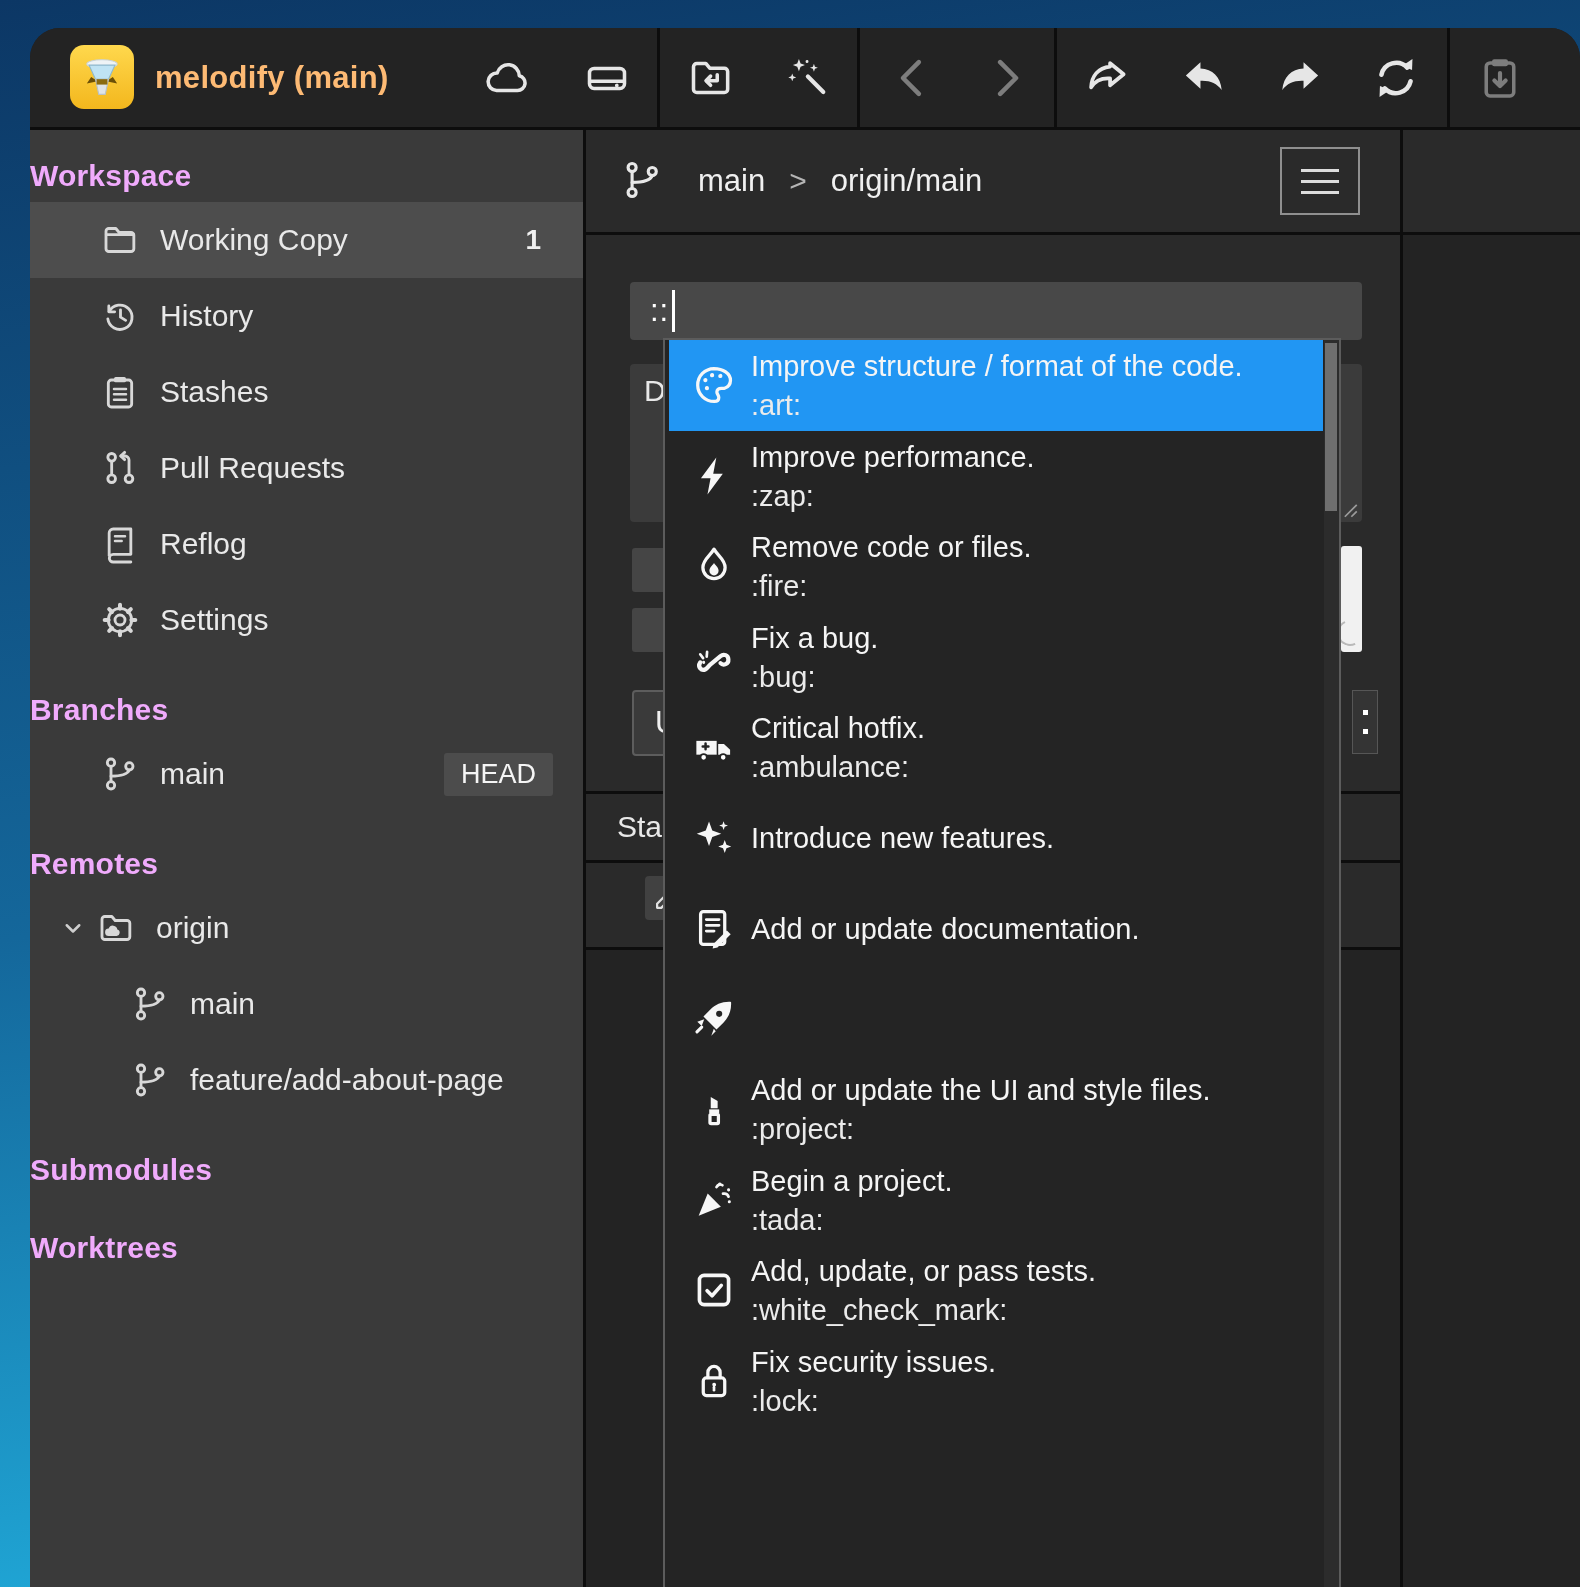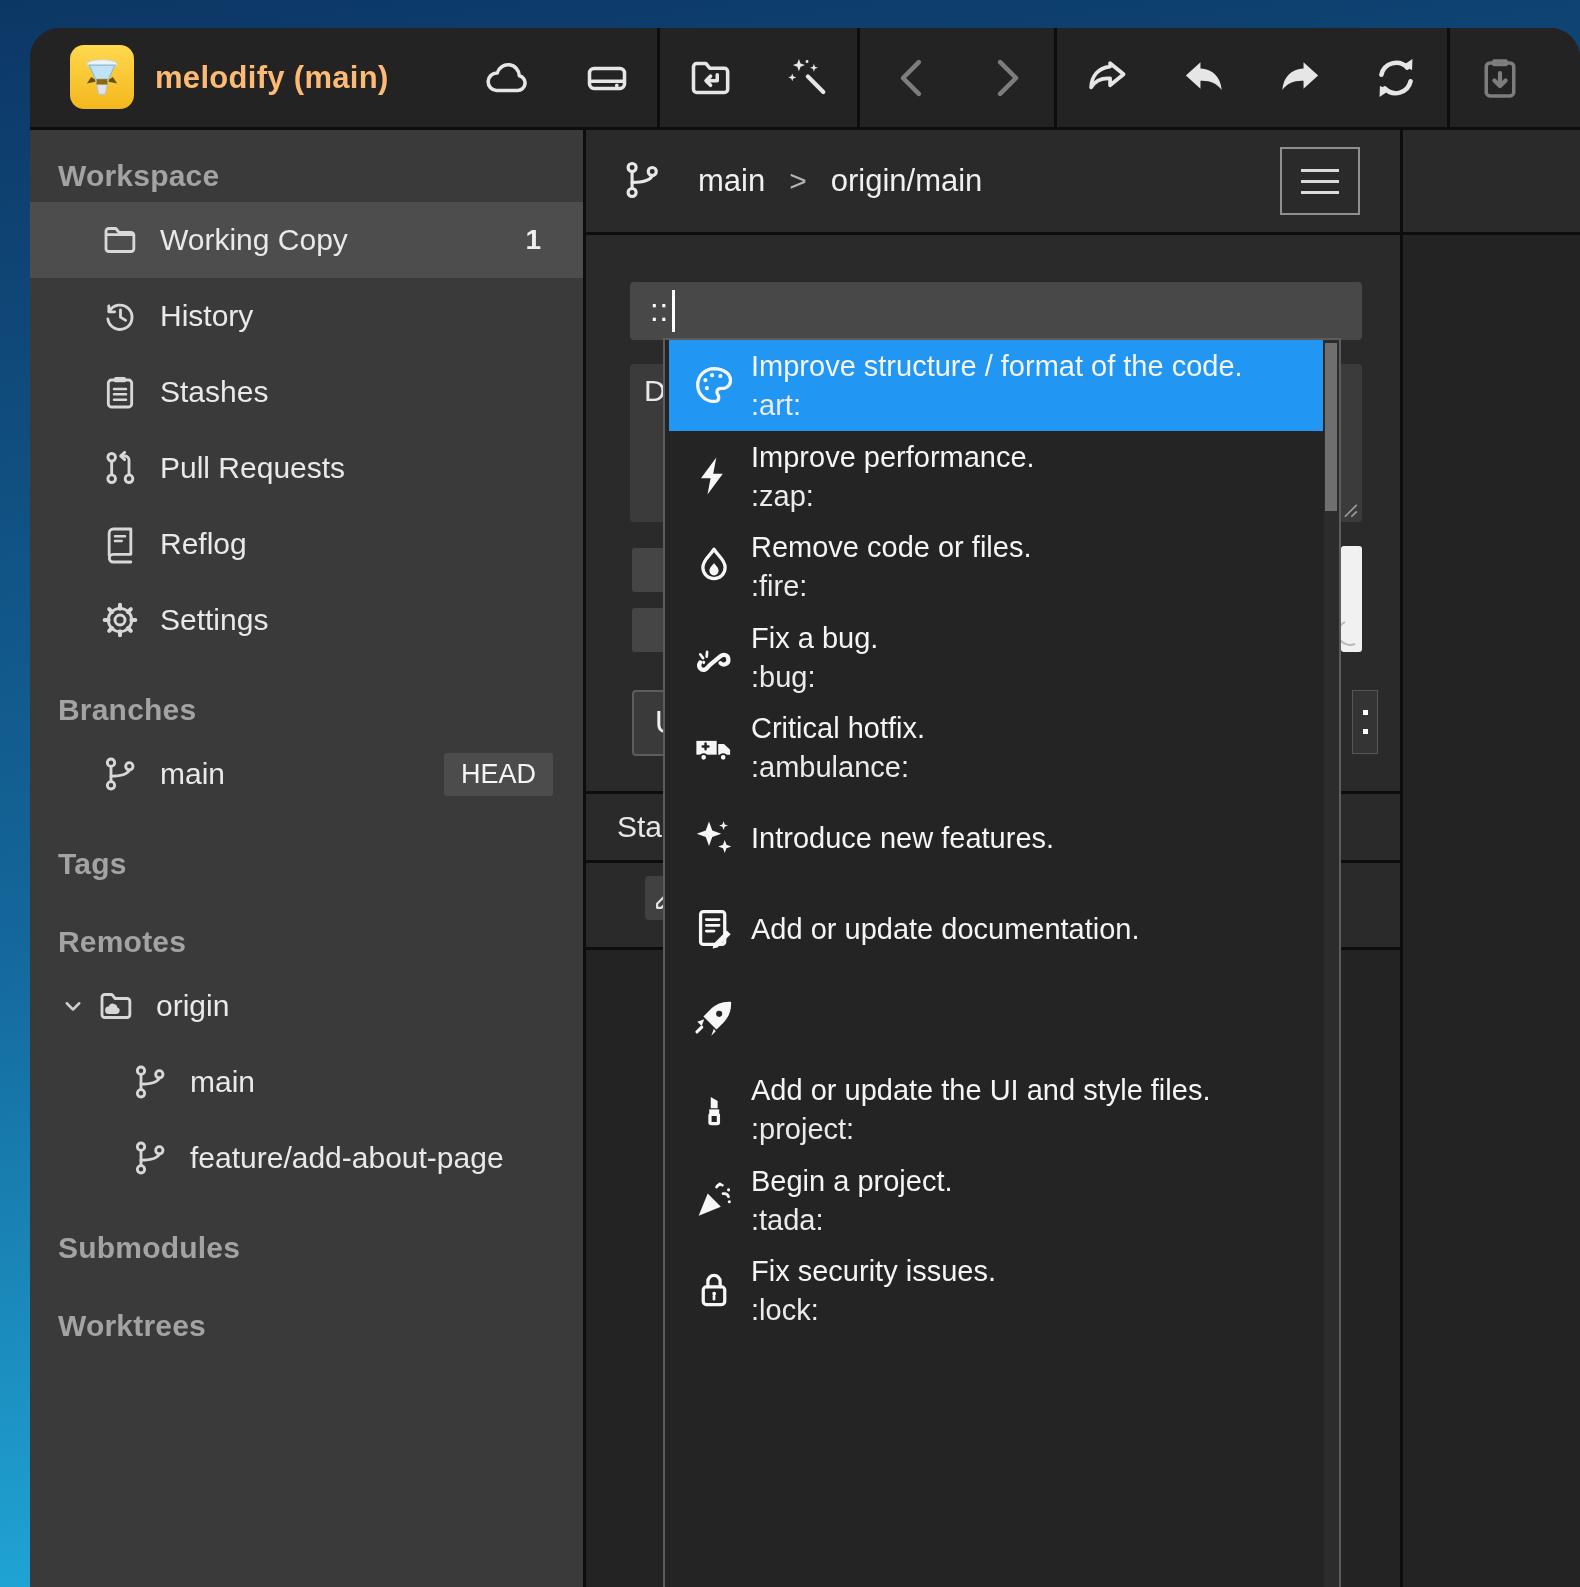--- a/index.html
+++ b/index.html
@@ -34,21 +34,21 @@
   .tb-btn.dim{color:#7d7d7d}
   .tb-div{position:absolute;top:0;height:99px;width:3px;background:var(--divider)}
   .tb-div.d0{left:627px}.tb-div.d1{left:827px}.tb-div.d2{left:1024px}.tb-div.d3{left:1417px}
 
   
   .win-body{position:absolute;left:0;top:102px;right:0;bottom:0}
 
   
   .sidebar{position:absolute;left:0;top:0;bottom:0;width:553px;background:var(--sidebar);overflow:hidden}
   .sb-vdiv{position:absolute;left:553px;top:0;bottom:0;width:3px;background:var(--divider)}
-  .sb-header{height:52px;margin-top:26px;padding-left:28px;display:flex;align-items:center;font-size:30px;font-weight:700;color:#a3a3a3;letter-spacing:.2px}
+  .sb-header{height:52px;margin-top:26px;display:flex;align-items:center;font-size:30px;font-weight:700;color:#f0abfc;letter-spacing:.2px}
   .sb-header.first{margin-top:20px}
   .sb-item{position:relative;height:76px;display:flex;align-items:center;color:#e9e9e9;font-size:30px;cursor:pointer}
   .sb-item .row-icon{width:40px;height:40px;color:#d8d8d8;margin-left:70px;flex:none}
   .sb-item .chev{width:30px;height:30px;color:#cfcfcf;position:absolute;left:28px}
   .sb-item.has-chev .row-icon{margin-left:66px}
   .sb-item.indent .row-icon{margin-left:100px}
   .sb-item .lbl{margin-left:20px;white-space:nowrap}
   .sb-item.selected{background:var(--sel)}
   .sb-badge{position:absolute;right:42px;font-size:28px;font-weight:700;color:#f0f0f0}
   .sb-tag{position:absolute;right:30px;background:#4c4c4c;color:#f5f5f5;font-size:27px;padding:6px 17px;border-radius:3px}
@@ -278,23 +278,20 @@
               <circle cx="17.6" cy="7.4" r="2.2"></circle>
               <circle cx="6.6" cy="18.8" r="2.2"></circle>
               <path d="M6.6 7.5v9.1"></path>
               <path d="M6.6 13.3c5.5 0 10-1.3 11-3.7"></path>
             </svg>
           </span>
           <span class="lbl">main</span>
   <span class="sb-tag">HEAD</span>
         </div>
         <div class="sb-header">
-          <span class="hl">Tags</span>
-        </div>
-        <div class="sb-header">
           <span class="hl">Remotes</span>
         </div>
         <div class="sb-item has-chev">
           <span class="icon chev">
             <svg viewBox="0 0 24 24" fill="none" stroke="currentColor" stroke-width="2" stroke-linecap="round" stroke-linejoin="round">
               <path d="M7 9.8l5 5 5-5"></path>
             </svg>
           </span>
     <span class="icon row-icon">
             <svg viewBox="0 0 24 24" fill="none" stroke="currentColor" stroke-width="1.7" stroke-linecap="round" stroke-linejoin="round">
@@ -530,20 +527,32 @@
                 <path d="M19.9 12.1a.8.8 0 1 0 .2 1.6.8.8 0 0 0-.2-1.6" fill="currentColor" stroke="none"></path>
               </svg>
             </span>
     <span class="dd-text">
       <div class="dd-title">Begin a project.</div>
       <div class="dd-code">:tada:</div>
     </span>
   </div>
           <div class="dd-item">
     <span class="icon dd-icon">
+              <svg viewBox="0 0 24 24" fill="none" stroke="currentColor" stroke-width="1.9" stroke-linecap="round" stroke-linejoin="round">
+                <rect x="4.4" y="4.4" width="15.2" height="15.2" rx="2.4"></rect>
+                <path d="M8.4 12.4l2.6 2.6 4.8-5.4"></path>
+              </svg>
+            </span>
+    <span class="dd-text">
+      <div class="dd-title">Add, update, or pass tests.</div>
+      <div class="dd-code">:white_check_mark:</div>
+    </span>
+  </div>
+          <div class="dd-item">
+    <span class="icon dd-icon">
               <svg viewBox="0 0 24 24" fill="none" stroke="currentColor" stroke-width="1.7" stroke-linecap="round" stroke-linejoin="round">
                 <rect x="6.4" y="10.4" width="11.2" height="9.2" rx="1.6"></rect>
                 <path d="M8.8 10.2V7.6a3.2 3.2 0 0 1 6.4 0v2.6"></path>
                 <path d="M12 12.9a1 1 0 1 0 .2 2 1 1 0 0 0-.2-2" fill="currentColor" stroke="none"></path>
                 <path d="M12 15.2v1.6" stroke-width="1.4"></path>
               </svg>
             </span>
     <span class="dd-text">
       <div class="dd-title">Fix security issues.</div>
       <div class="dd-code">:lock:</div>

